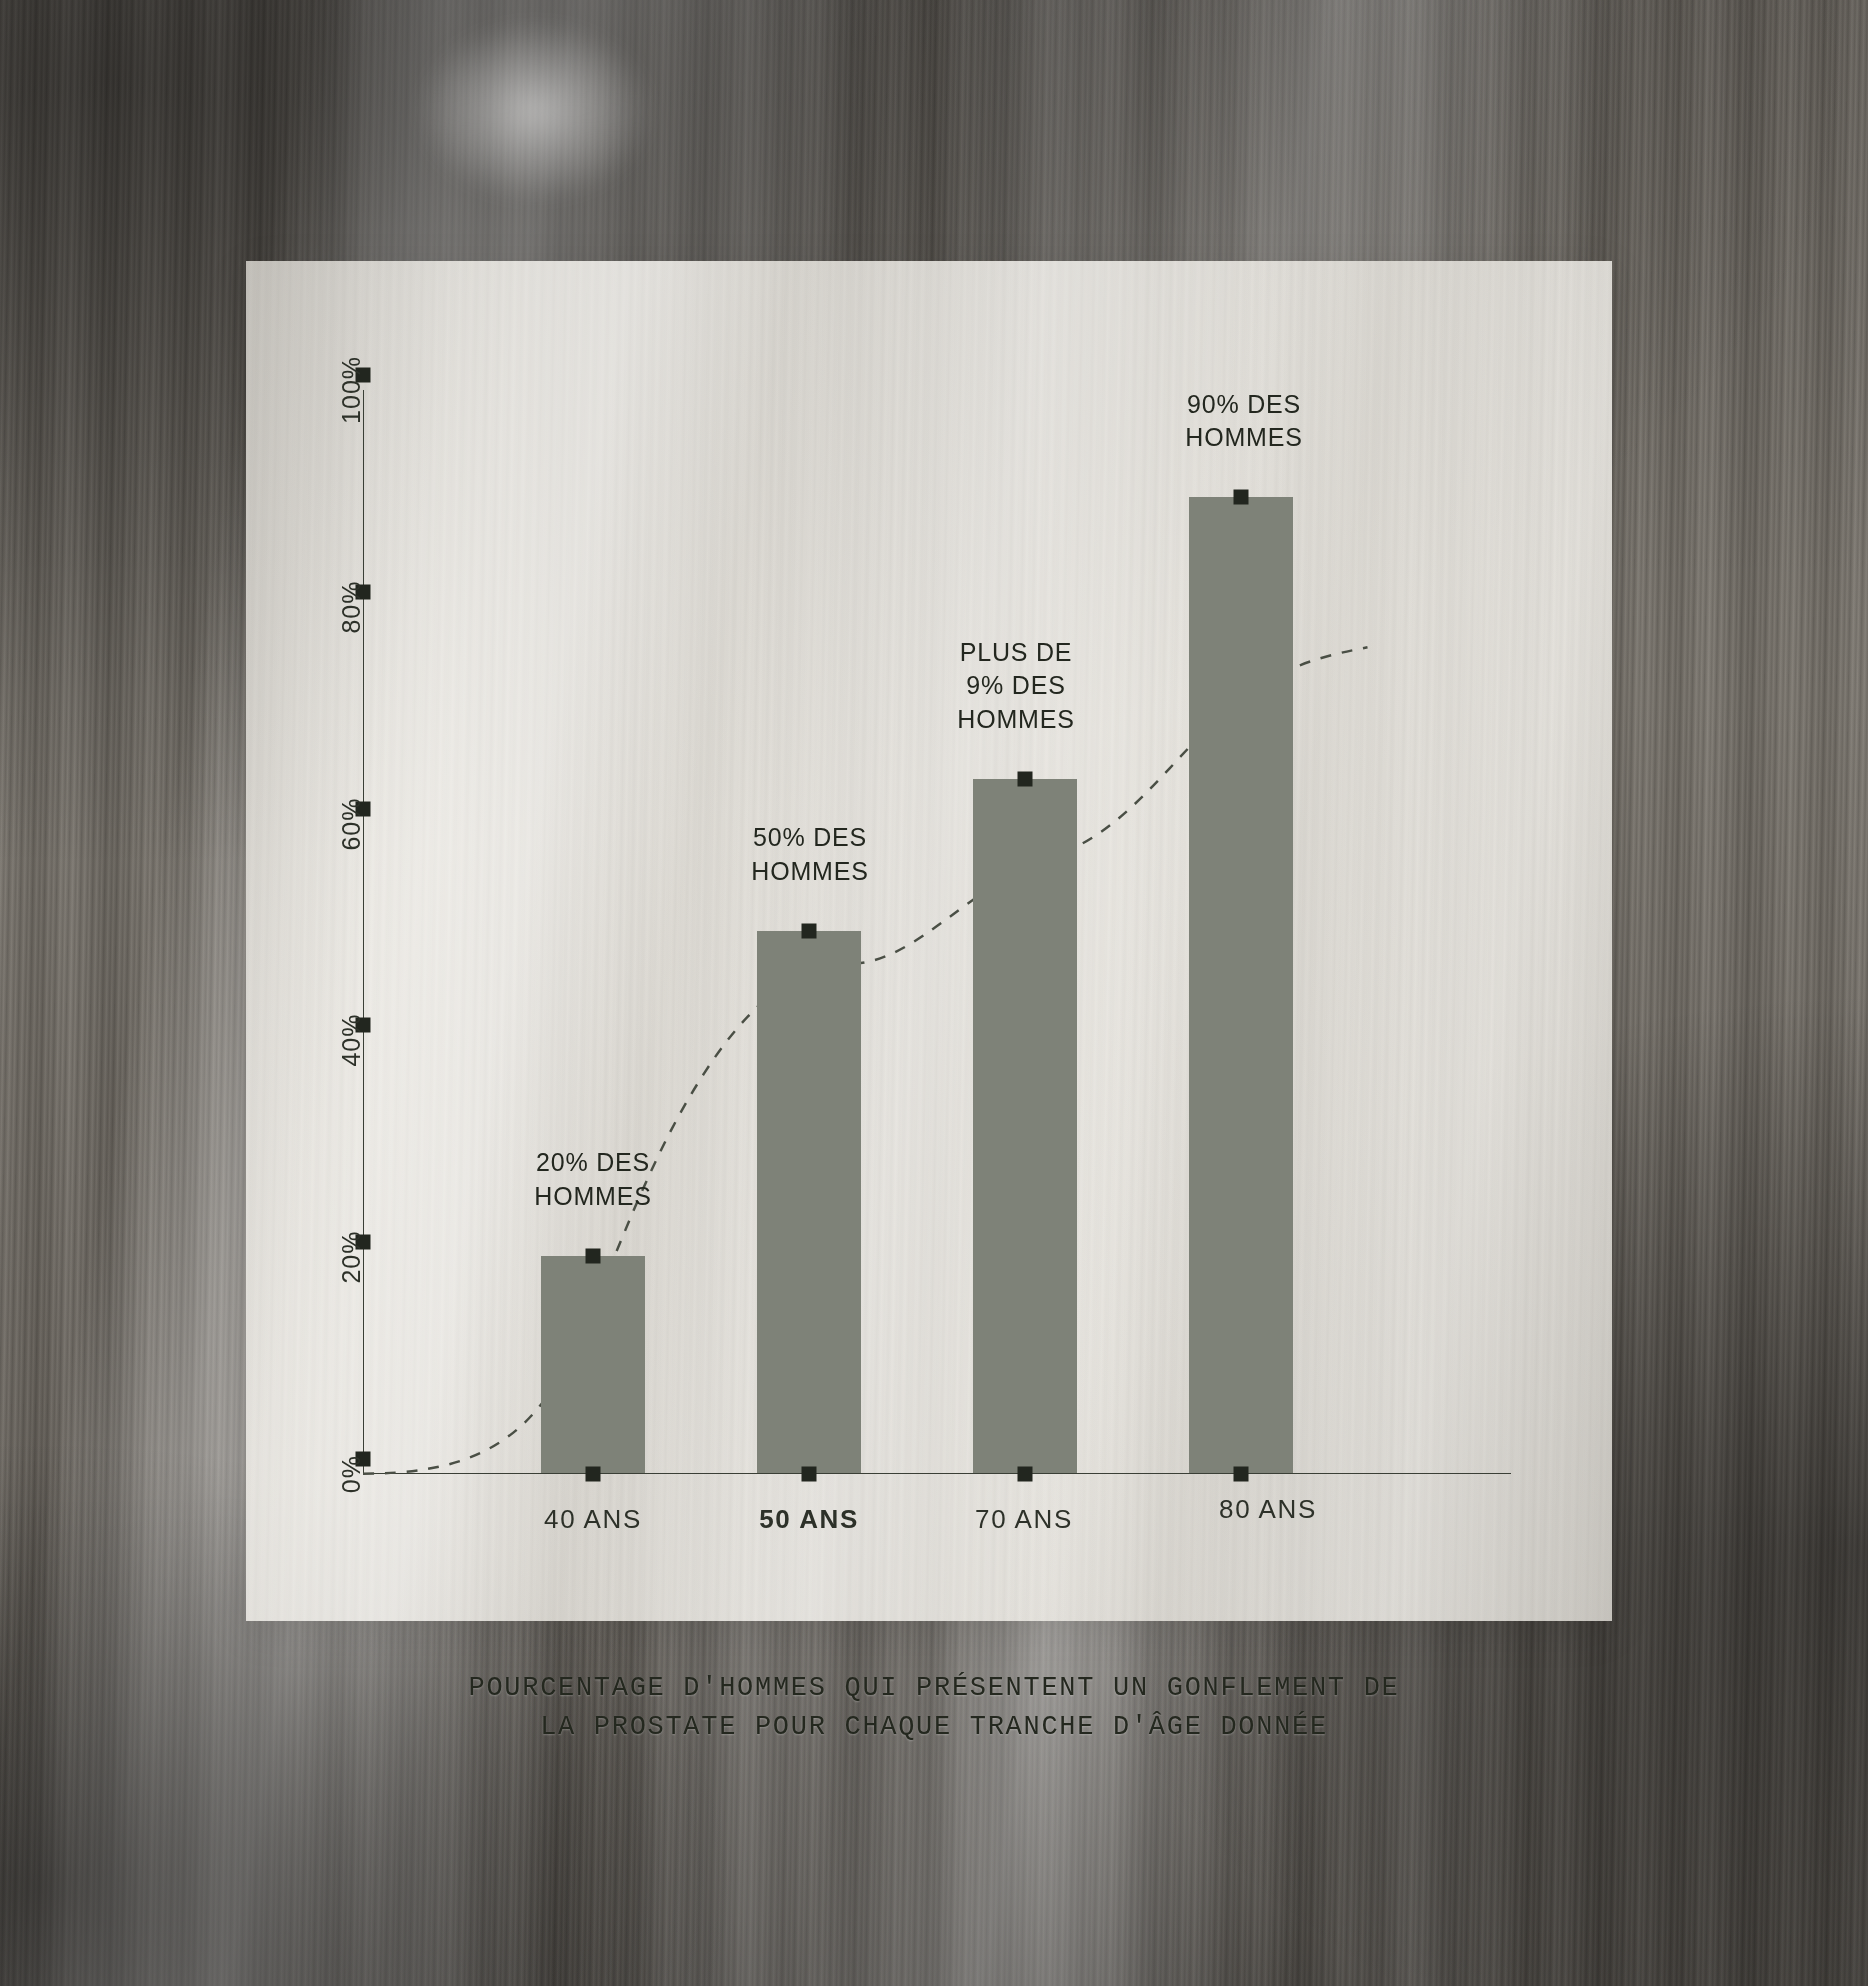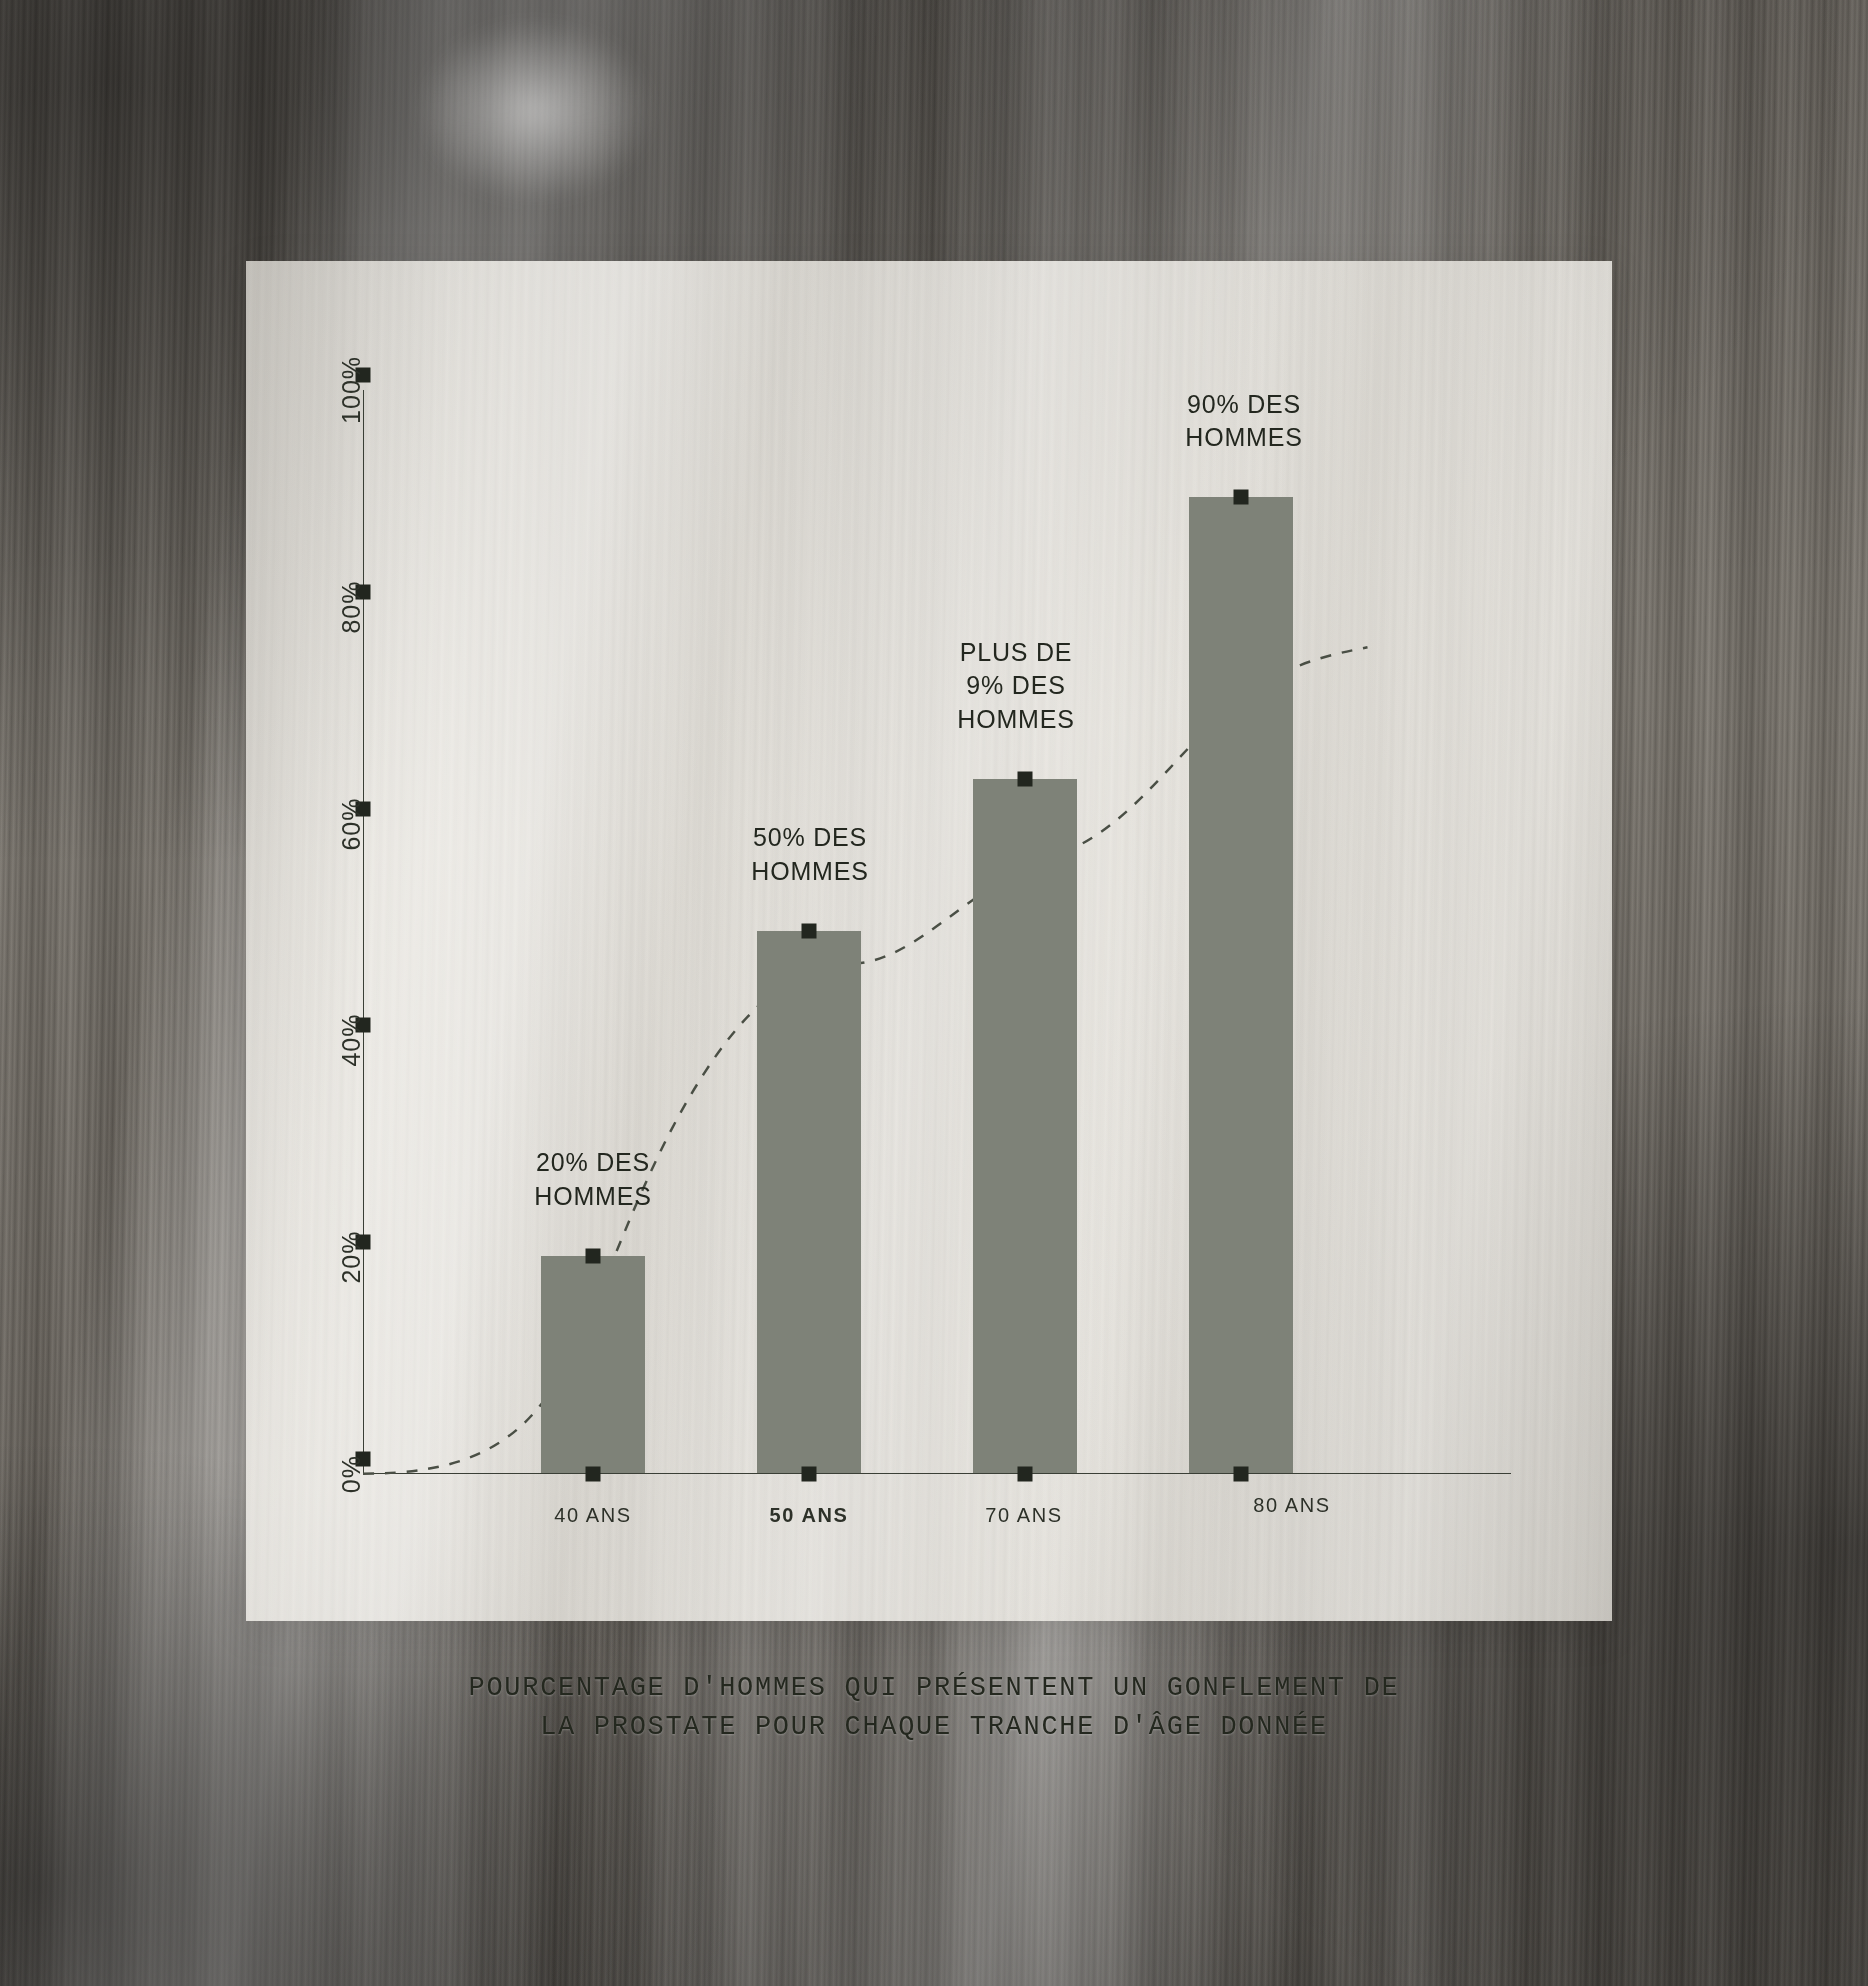--- a/index.html
+++ b/index.html
@@ -170,21 +170,21 @@
     width: 15px; height: 15px;
     background: #22261f;
     transform: translate(-50%, -50%);
   }
 
   .x-label {
     position: absolute;
     top: 100%;
     margin-top: 30px;
     transform: translateX(-50%);
-    font-size: 20px;
+    font-size: 26px;
     letter-spacing: 1.6px;
     color: #2d3129;
     white-space: nowrap;
   }
 
   .callout {
     position: absolute;
     transform: translateX(-50%);
     text-align: center;
     font-size: 25px;
@@ -279,21 +279,21 @@
       </div>
       <div class="x-label" style="left:661px;">70 ANS</div>
       <div class="callout" style="left:653px; bottom:68%;">PLUS DE
 9% DES
 HOMMES</div>
 
       <div class="bar" style="left:826px; width:104px; height:90%;">
         <div class="bar-top-marker" style="left:50%; top:0;"></div>
         <div class="bar-base-marker" style="left:50%; bottom:-1px; transform:translate(-50%,50%);"></div>
       </div>
-      <div class="x-label" style="left:929px;margin-top:20px;">80 ANS</div>
+      <div class="x-label" style="left:905px;margin-top:20px;">80 ANS</div>
       <div class="callout" style="left:881px; bottom:94%;">90% DES
 HOMMES</div>
     </div>
   </div>
 
   <div id="caption">
     <div>POURCENTAGE D'HOMMES QUI PRÉSENTENT UN GONFLEMENT DE</div>
     <div>LA PROSTATE POUR CHAQUE TRANCHE D'ÂGE DONNÉE</div>
   </div>
 </div>

